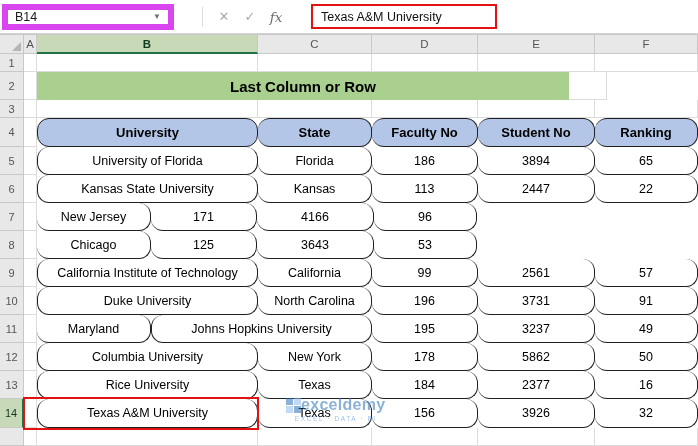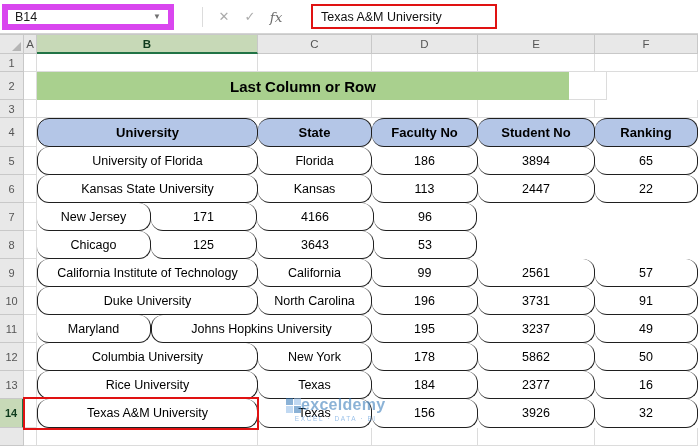--- a/index.html
+++ b/index.html
@@ -22,21 +22,21 @@
   .sheet { width:698px; }
   .row { display:flex; }
   .cell { overflow:hidden; white-space:nowrap; }
   .w-rh{width:24px;} .w-a{width:13px;} .w-b{width:221px;} .w-c{width:114px;} .w-d{width:106px;} .w-e{width:117px;} .w-f{width:103px;}
   .h20{height:20px;} .h18{height:18px;} .h28{height:28px;} .h29{height:29px;}
 
   .ch, .rh, .corner { background:#e8e8e8; border-right:1px solid #c8c8c8; border-bottom:1px solid #c8c8c8; color:#555; display:flex; align-items:center; justify-content:center; }
   .ch { font-size:11.5px; border-top:1px solid #c8c8c8; }
   .rh { font-size:11px; }
   .ch.sel { background:#c7d9b7; color:#0f3b1d; font-weight:bold; border-bottom:2px solid #217346; }
-  .rh.sel { background:#c7d9b7; color:#0f3b1d; font-weight:bold; border-right:2px solid #217346; }
+  .rh.sel { background:#c7d9b7; color:#0f3b1d; font-weight:normal; border-right:2px solid #217346; }
   .corner { position:relative; border-top:1px solid #c8c8c8; }
   .corner-tri { position:absolute; right:2px; bottom:2px; width:0; height:0; border-left:9px solid transparent; border-bottom:9px solid #b5b5b5; }
 
   .gl { border-right:1px solid #dcdcdc; border-bottom:1px solid #dcdcdc; }
 
   .banner { width:532px; background:#a9d08e; display:flex; align-items:center; justify-content:center; font-weight:bold; font-size:15px; color:#000; }
   .banner-fill { width:38px; }
 
   .tb { border-right:1px solid #1f1f1f; border-bottom:1px solid #1f1f1f; display:flex; align-items:center; justify-content:center; font-size:12.5px; color:#000;border-radius:12px; }
   .tb.first { border-left:1px solid #1f1f1f; }

